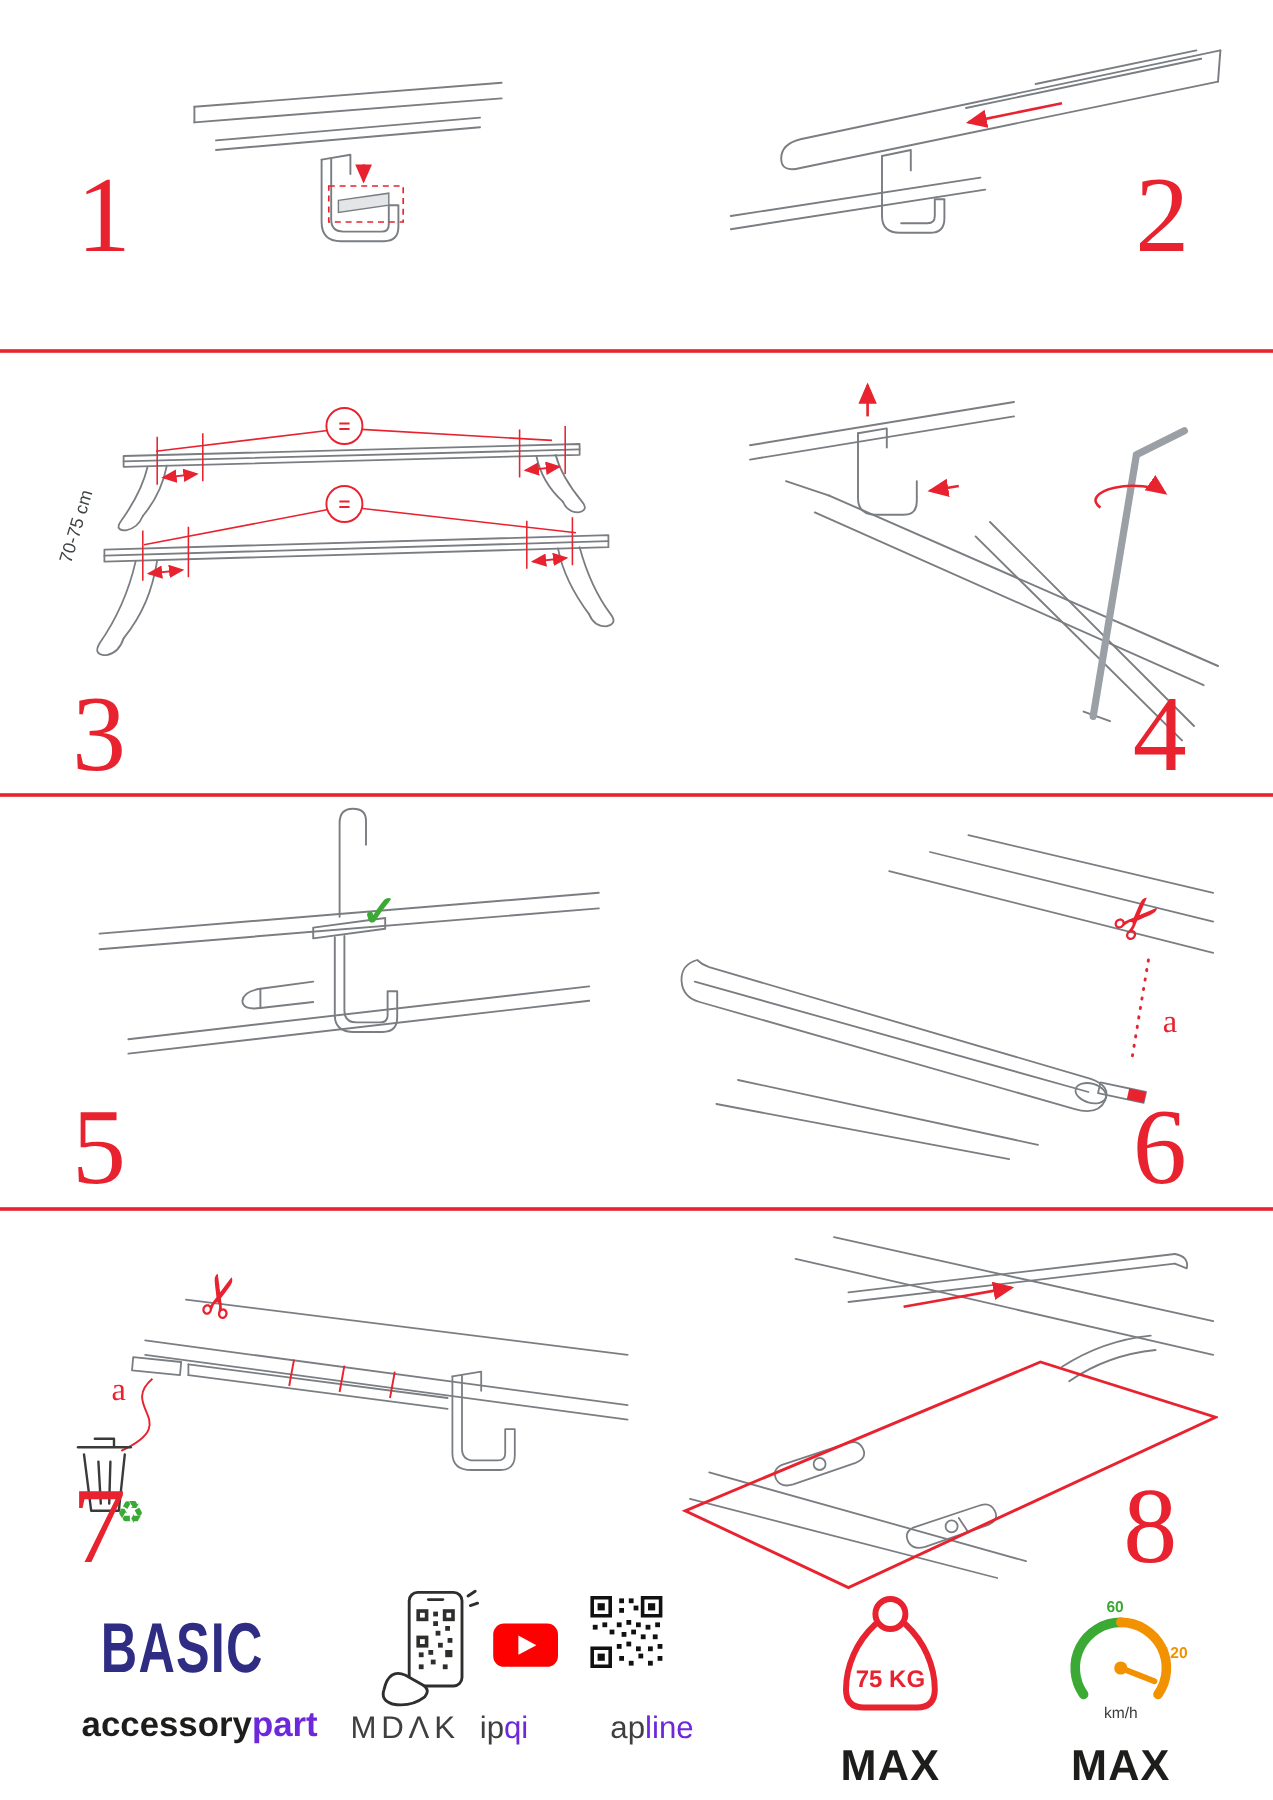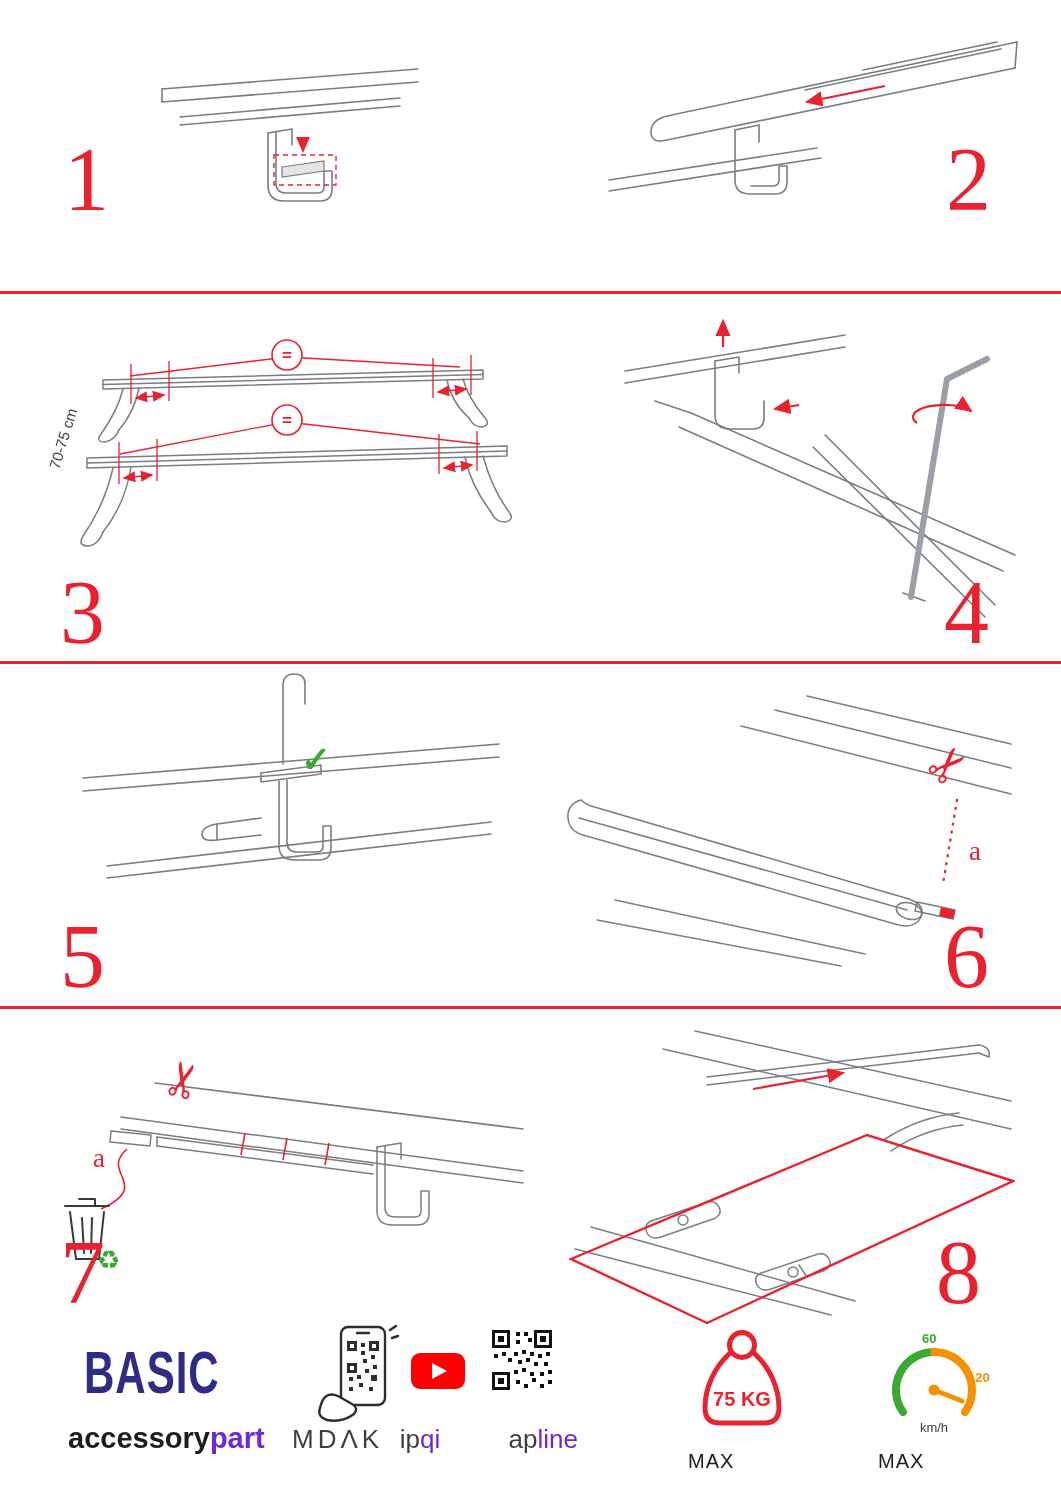--- a/index.html
+++ b/index.html
@@ -30,22 +30,22 @@
   .footer-label{position:absolute;font-size:26px;color:#3f3f3e;top:1424px}
   .label-mdak{left:292px;width:100px;letter-spacing:4px}
   .label-ipqi{left:388px;width:64px;text-align:center}
   .label-apline{left:484px;width:94px;text-align:right}
   .red{color:#6d28d9}
   .phone-icon{left:314px;top:1324px;width:86px;height:100px}
   .yt-icon{left:410px;top:1350px;width:56px;height:40px}
   .qr-icon{left:490px;top:1328px;width:64px;height:64px}
   .weight-icon{left:688px;top:1326px;width:108px;height:118px}
   .speed-icon{left:878px;top:1328px;width:112px;height:112px}
-  .max-label{position:absolute;top:1450px;font-size:20px;font-weight:normal;color:#1d1d1b;
-    letter-spacing:1px}
+  .max-label{position:absolute;top:1450px;font-size:36px;font-weight:bold;color:#1d1d1b;
+    text-align:center;letter-spacing:1px}
   .weight-max{left:688px;width:108px}
   .speed-max{left:878px;width:112px}
 </style>
 </head>
 <body>
 
 <div class="page">
 
   <svg class="abs il1" viewBox="0 0 280 200">
     <defs>

